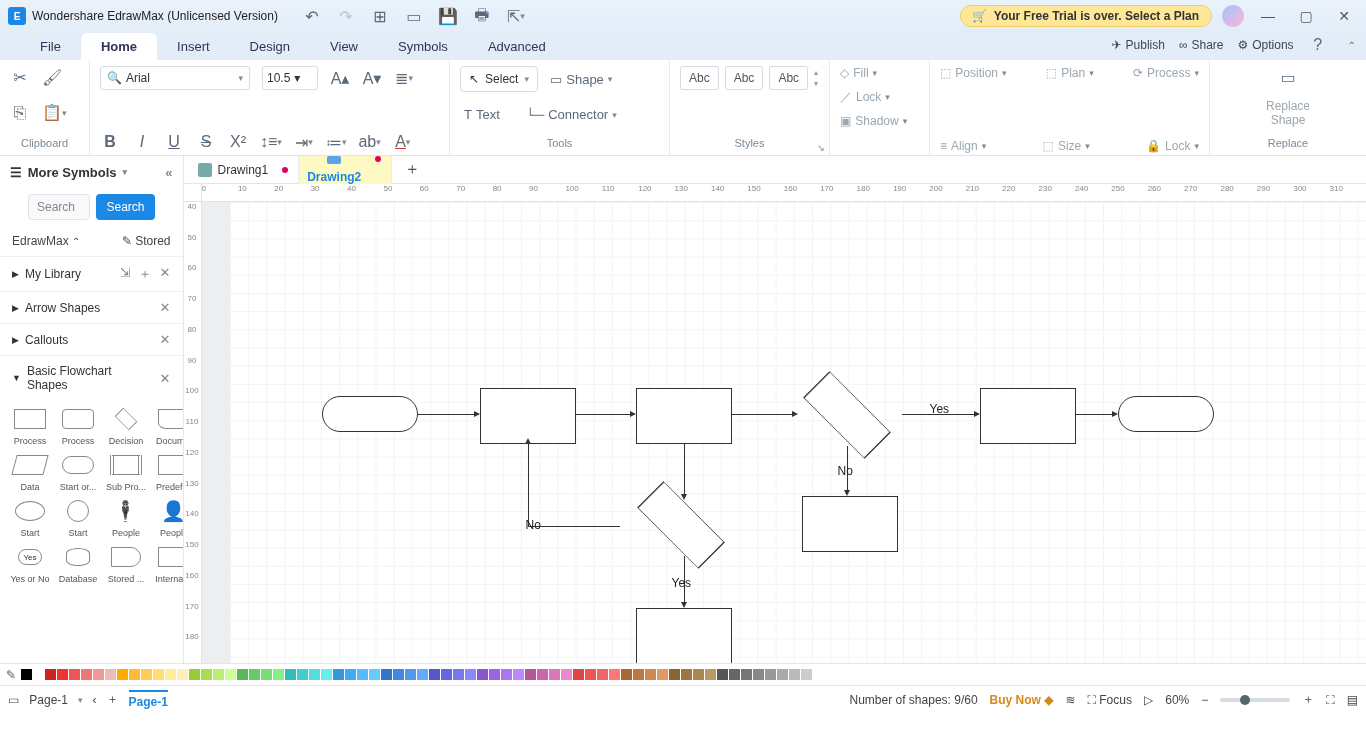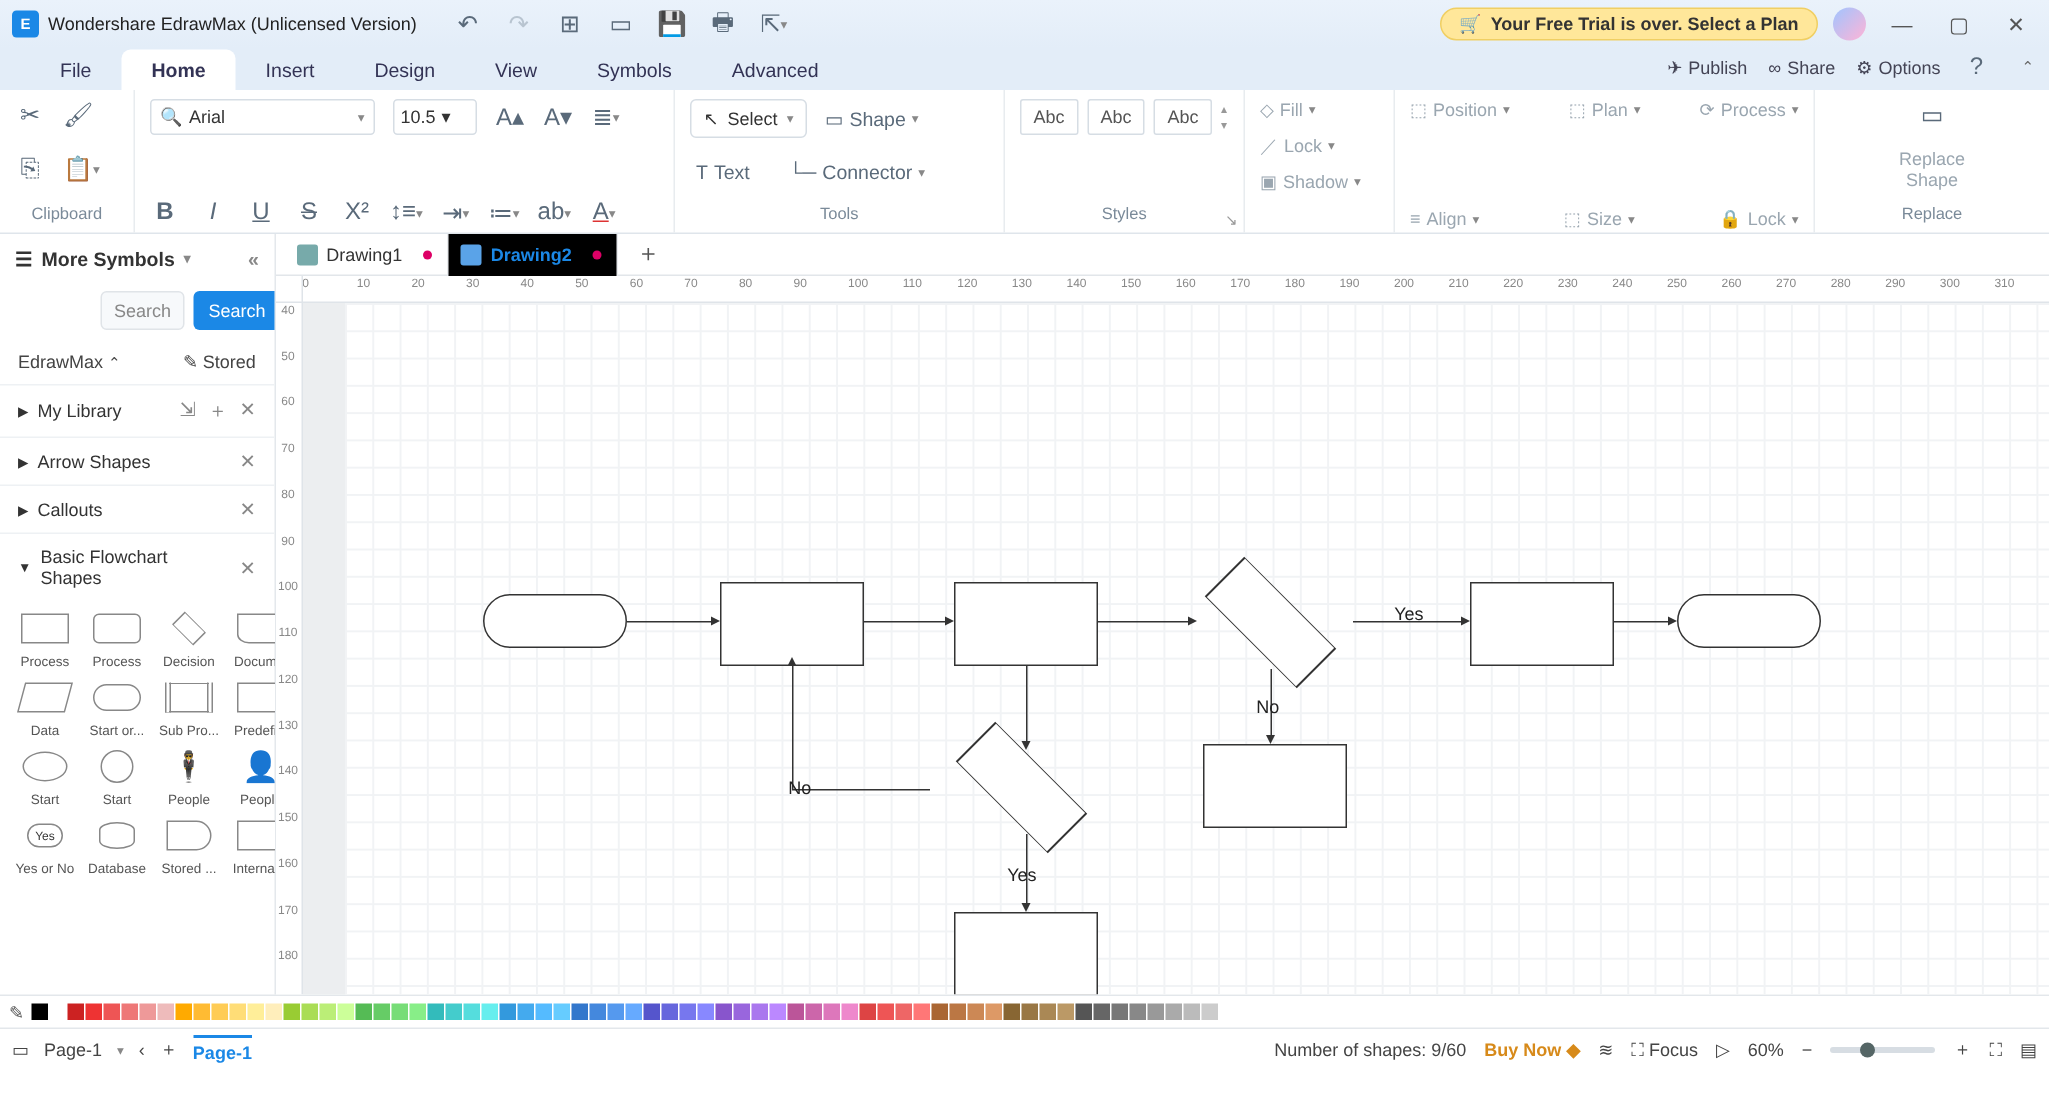--- a/index.html
+++ b/index.html
@@ -36,39 +36,39 @@
 .selbtn { height: 26px; border: 1px solid #d6dde4; border-radius: 4px; padding: 0 8px; display: flex; align-items: center; gap: 6px; font-size: 12px; }
 .stylecell { border: 1px solid #d6dde4; border-radius: 2px; padding: 4px 8px; font-size: 12px; color: #555; }
 .arr-small { font-size: 9px; color: #888; }
 .lbl-small { font-size: 12px; color: #9aa6b0; }
 
 
 .workspace { display: flex; height: calc(739px - 32px - 28px - 96px - 50px - 26px); }
 .sidebar { width: 216px; border-right: 1px solid #e4e8ec; display: flex; flex-direction: column; overflow: hidden; }
 .side-head { height: 32px; display: flex; align-items: center; padding: 0 10px; font-weight: 600; font-size: 13px; gap: 6px; }
 .side-head .collapse { margin-left: auto; color: #888; }
-.searchrow { display: flex; gap: 6px; padding: 6px 28px; margin-left: 39px; }
+.searchrow { display: flex; gap: 6px; padding: 6px 28px; }
 .searchrow .inp { flex: 1; height: 26px; border: 1px solid #e0e4e8; background: #f7f9fb; border-radius: 4px; padding: 0 8px; font-size: 12px; color: #888; display: flex; align-items: center; }
 .searchrow .go { background: #1b88e6; color: #fff; border-radius: 4px; padding: 0 10px; display: flex; align-items: center; font-size: 12px; }
 .librow { display: flex; justify-content: space-between; padding: 8px 12px; font-size: 12px; color: #444; }
 .librow .mng { display: flex; align-items: center; gap: 3px; }
 .cat { padding: 8px 12px; border-top: 1px solid #eef1f4; display: flex; align-items: center; font-size: 12px; gap: 6px; }
 .cat .x { margin-left: auto; color: #888; font-size: 13px; }
 .cat .ic { margin-left: auto; display: flex; gap: 8px; color: #888; font-size: 13px; }
 .shapegrid { display: grid; grid-template-columns: repeat(4, 1fr); gap: 2px 0; padding: 4px 6px; text-align: center; overflow-y: auto; }
 .shapecell { display: flex; flex-direction: column; align-items: center; padding: 2px; }
 .shapecell .sh { width: 36px; height: 26px; display: flex; align-items: center; justify-content: center; }
 .shapecell .cap { font-size: 9px; color: #555; margin-top: 4px; white-space: nowrap; overflow: hidden; text-overflow: ellipsis; width: 44px; }
 .shbox { border: 1px solid #888; background: #fff; }
 
 
 .canvasarea { flex: 1; display: flex; flex-direction: column; position: relative; background: #f1f3f5; }
 .doctabs { height: 28px; background: #fff; display: flex; align-items: center; border-bottom: 1px solid #e2e6ea; padding-left: 6px; }
 .doctab { height: 28px; padding: 0 30px 0 8px; display: flex; align-items: center; gap: 6px; font-size: 12px; border-right: 1px solid #e9ecef; position: relative; }
-.doctab.active { background: #000000; }
+.doctab.active { background: #fef9c3; flex-direction: column; }
 .doctab .dot { width: 6px; height: 6px; border-radius: 50%; background: #d06; position: absolute; right: 10px; }
 .doctab.active .nm { color: #1b88e6; font-weight: 600; }
 .doctab .fic { width: 14px; height: 14px; background: #7aa; border-radius: 2px; }
 .doctab.active .fic { background: #5aa3e8; }
 .addtab { padding: 0 12px; font-size: 16px; color: #555; }
 .rulerH { height: 18px; background: #fff; border-bottom: 1px solid #dfe4e9; display: flex; font-size: 8px; color: #888; position: relative; overflow: hidden; }
 .rulerH span { width: 36.4px; flex: 0 0 auto; text-align: left; position: relative; }
 .rulerV { width: 18px; background: #fff; border-right: 1px solid #dfe4e9; font-size: 8px; color: #888; display: flex; flex-direction: column; overflow: hidden; }
 .rulerV span { height: 36.4px; writing-mode: horizontal-tb; text-align: center; }
 .canvaswrap { flex: 1; display: flex; overflow: hidden; position: relative; }

